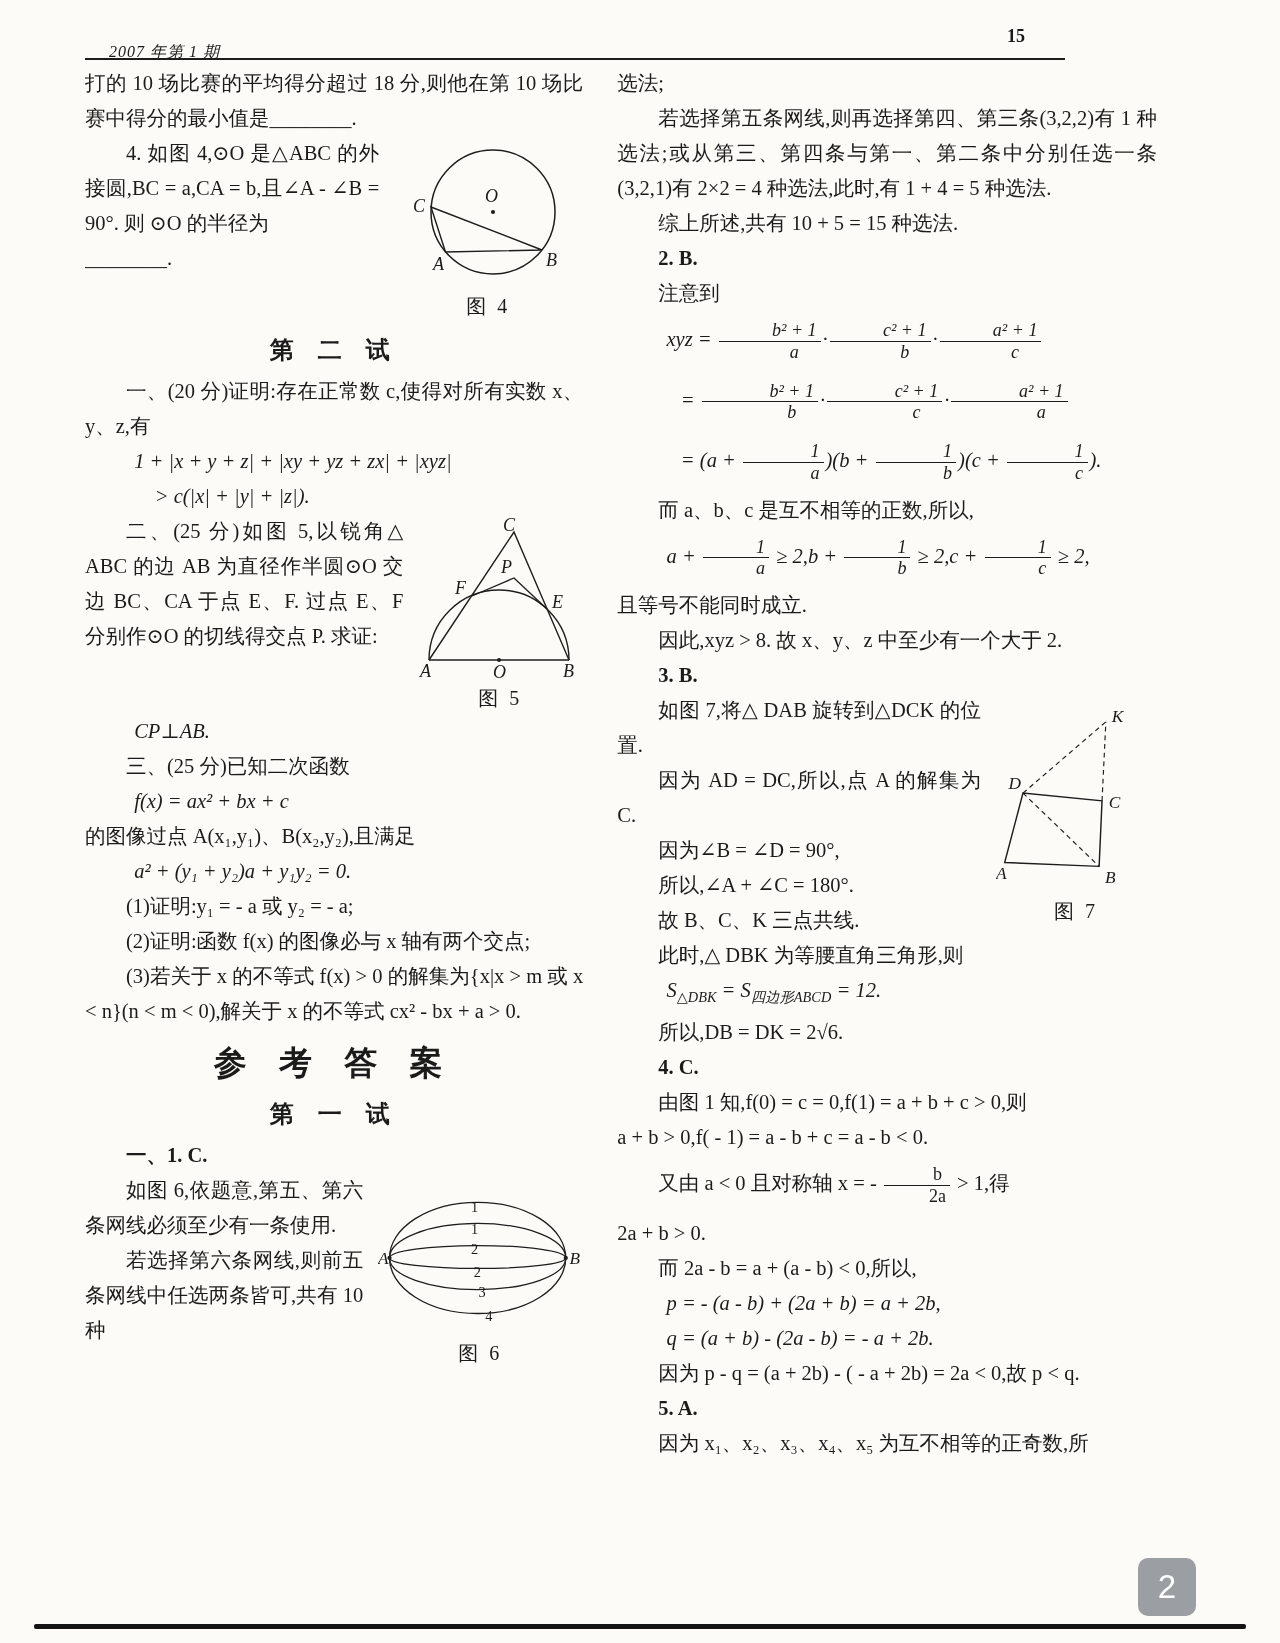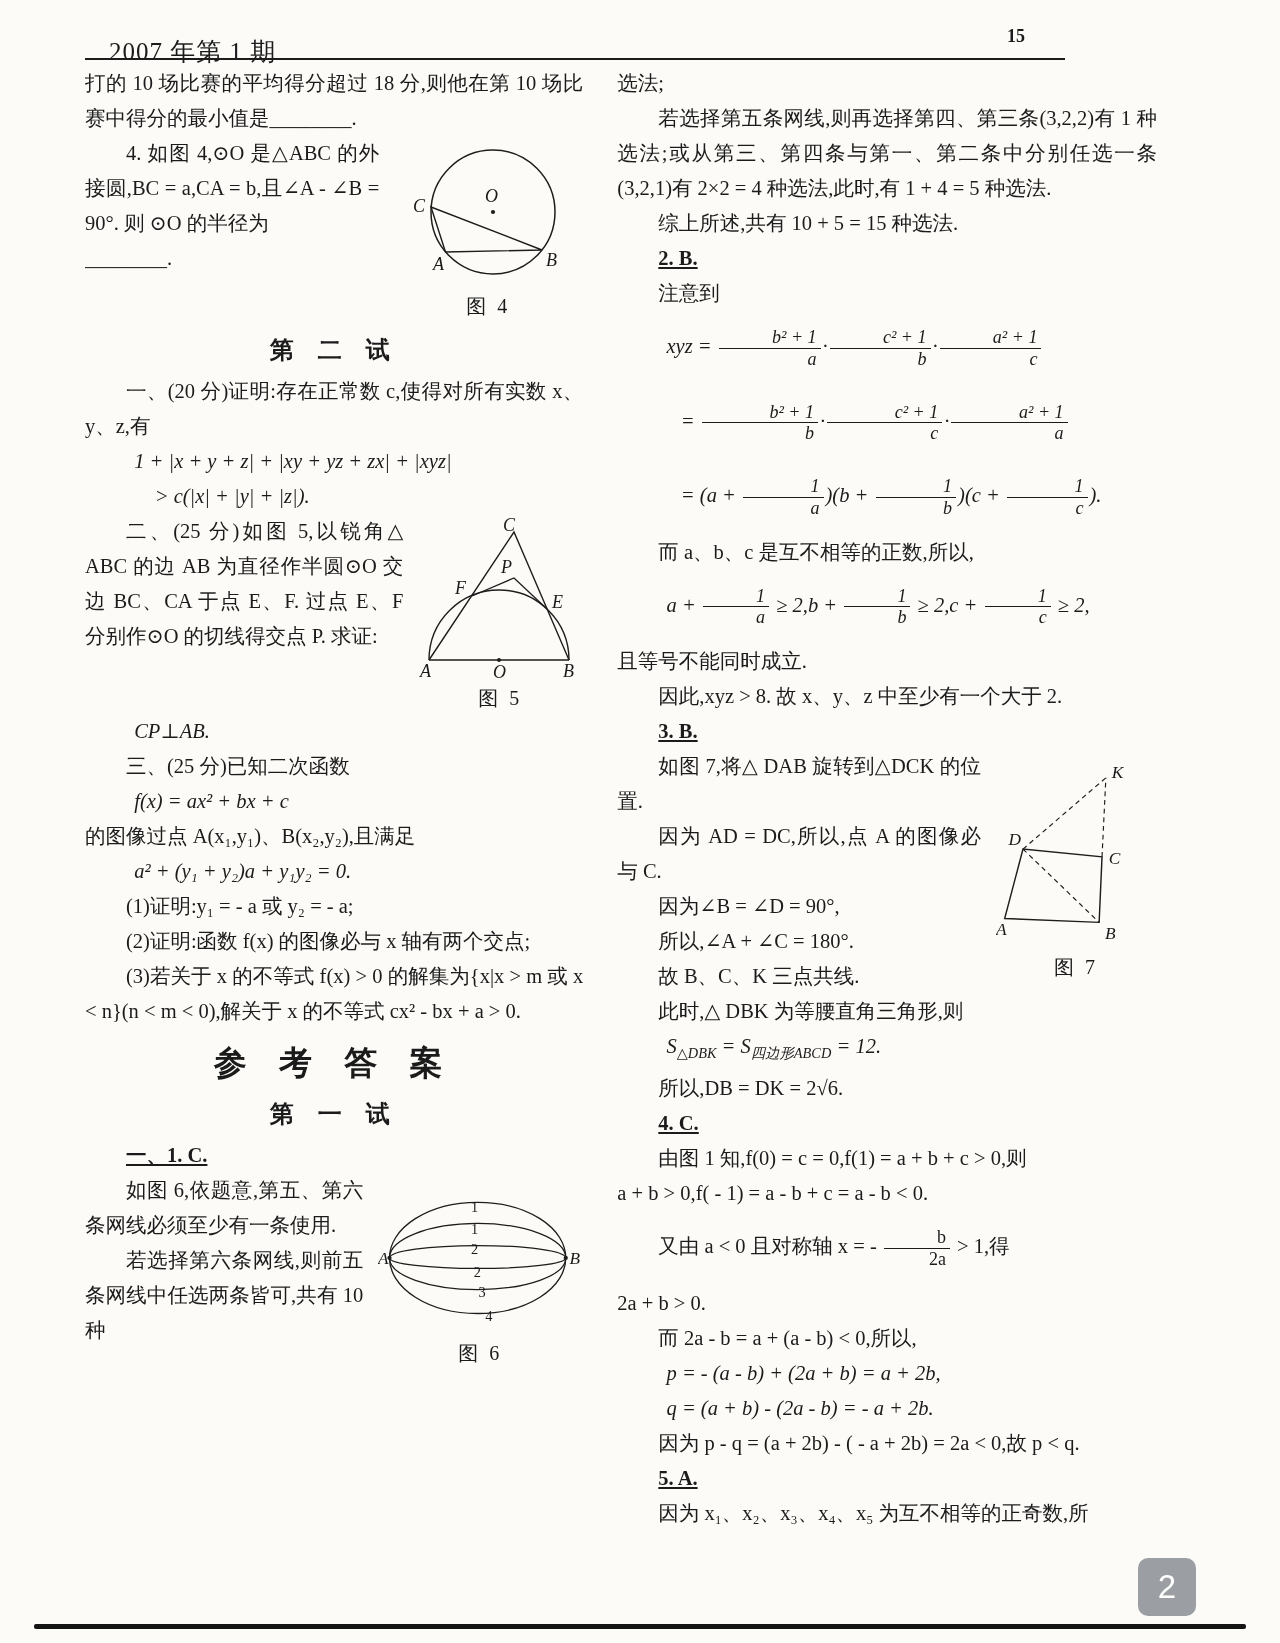--- a/index.html
+++ b/index.html
@@ -3,43 +3,43 @@
 <meta charset="utf-8">
 <style>
   html,body{margin:0;padding:0;background:#e8e6e1;}
   .page{
     position:relative;width:1280px;height:1643px;margin:0 auto;
     background:#fcfbf8;overflow:hidden;
     font-family:"Liberation Serif","DejaVu Serif","DejaVu Sans",serif;
     color:#1b1b1b;
   }
   .header{position:absolute;top:26px;left:85px;width:980px;height:32px;}
-  .issue{position:absolute;left:24px;top:9px;font-size:25px;letter-spacing:1px;}
+  .issue{position:absolute;left:24px;top:16px;font-size:16px;letter-spacing:1px;font-style:italic;}
   .pageno{position:absolute;right:40px;top:0;font-size:18px;font-weight:bold;}
   .rule{position:absolute;top:58px;left:85px;width:980px;height:0;border-top:2px solid #1c1c1c;}
   .content{position:absolute;top:66px;left:85px;width:1072px;display:flex;gap:34px;}
   .colL{width:506px;}
   .colR{width:548px;}
   p{margin:0;font-size:20.5px;line-height:35px;text-align:justify;}
   .ind{text-indent:2em;}
   .cont{text-indent:0;}
-  .ans{font-weight:bold;text-decoration:underline;}
+  .ans{font-weight:bold;}
   .math{text-indent:2.4em;font-style:italic;}
   .math2{text-indent:3.4em;font-style:italic;}
   .matheq{text-indent:3.1em;font-style:italic;}
   .fr{line-height:1.15;padding:5px 0;}
   .h1{font-size:33px;font-weight:bold;text-align:center;letter-spacing:12px;margin:12px 0 6px;}
   .h2{font-size:24px;font-weight:bold;text-align:center;letter-spacing:9px;margin:12px 0 8px;}
   .flow{overflow:hidden;}
   figure{margin:4px 0 2px 14px;float:right;text-align:center;}
   .cap{font-size:20px;letter-spacing:3px;margin-top:3px;font-style:normal;}
   svg{display:block;margin:0 auto;}
   svg text{font-family:"Liberation Serif","DejaVu Serif",serif;font-style:italic;font-size:18px;fill:#1a1a1a;}
   svg text.num{font-style:normal;font-size:15px;}
-  .frac{display:inline-flex;flex-direction:column;vertical-align:middle;text-align:right;margin:11px 2px;font-size:0.88em;line-height:1.15;}
+  .frac{display:inline-flex;flex-direction:column;vertical-align:middle;text-align:center;margin:4px 2px;font-size:0.88em;line-height:1.15;}
   .frac .fn{display:block;border-bottom:1.6px solid currentColor;padding:0 4px;}
   .frac .fd{display:block;padding:0 4px;}
   sub{font-size:0.7em;}
   .scanline{position:absolute;left:34px;top:1624px;width:1212px;height:5px;background:#141414;border-radius:2px;}
   .badge{
     position:absolute;left:1138px;top:1558px;width:58px;height:58px;border-radius:10px;
     background:rgba(138,141,147,0.85);color:#fff;display:flex;align-items:center;justify-content:center;
     font-family:"Liberation Sans","DejaVu Sans",sans-serif;font-size:33px;
   }
 </style>
@@ -202,21 +202,21 @@
             <path d="M28 96 L107 172" stroke="#1d1d1d" stroke-width="1.2" stroke-dasharray="5 4"></path>
             <text x="120" y="22">K</text>
             <text x="13" y="92">D</text>
             <text x="117" y="111">C</text>
             <text x="0" y="185">A</text>
             <text x="113" y="189">B</text>
           </svg>
           <figcaption class="cap">图 7</figcaption>
         </figure>
         <p class="ind">如图 7,将△ DAB 旋转到△DCK 的位置.</p>
-        <p class="ind">因为 AD = DC,所以,点 A 的图像必与 C.</p>
+        <p class="ind">因为 AD = DC,所以,点 A 的解集为 C.</p>
         <p class="ind">因为∠B = ∠D = 90°,</p>
         <p class="ind">所以,∠A + ∠C = 180°.</p>
         <p class="ind">故 B、C、K 三点共线.</p>
       </div>
 
       <p class="ind">此时,△ DBK 为等腰直角三角形,则</p>
       <p class="math">S<sub>△DBK</sub> = S<sub>四边形ABCD</sub> = 12.</p>
       <p class="ind">所以,DB = DK = 2√6.</p>
       <p class="ind ans">4. C.</p>
       <p class="ind">由图 1 知,f(0) = c = 0,f(1) = a + b + c &gt; 0,则</p>

